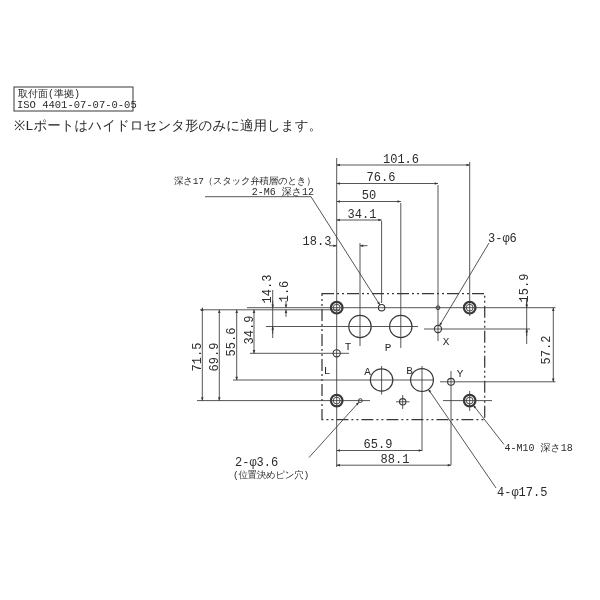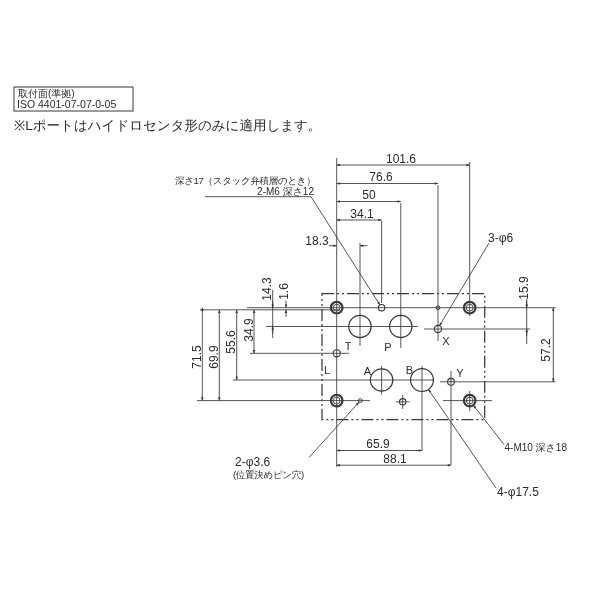--- a/index.html
+++ b/index.html
@@ -1,17 +1,17 @@
 <!DOCTYPE html>
 <html><head>
 <meta charset="utf-8">
 <style>
   html,body{margin:0;padding:0;background:#fff;}
   #page{position:relative;width:600px;height:600px;background:#ffffff;overflow:hidden;
-        font-family:Liberation Sans, sans-serif;}
+        font-family:Liberation Mono, monospace;}
   svg text{fill:#2b2b2b;}
   .dim{font-size:12px;}
   .jp{font-size:10px;}
   .jps{font-size:9.5px;letter-spacing:-0.3px;}
   .port{font-size:11px;}
 </style>
 </head>
 <body>
 
 <div id="page">

